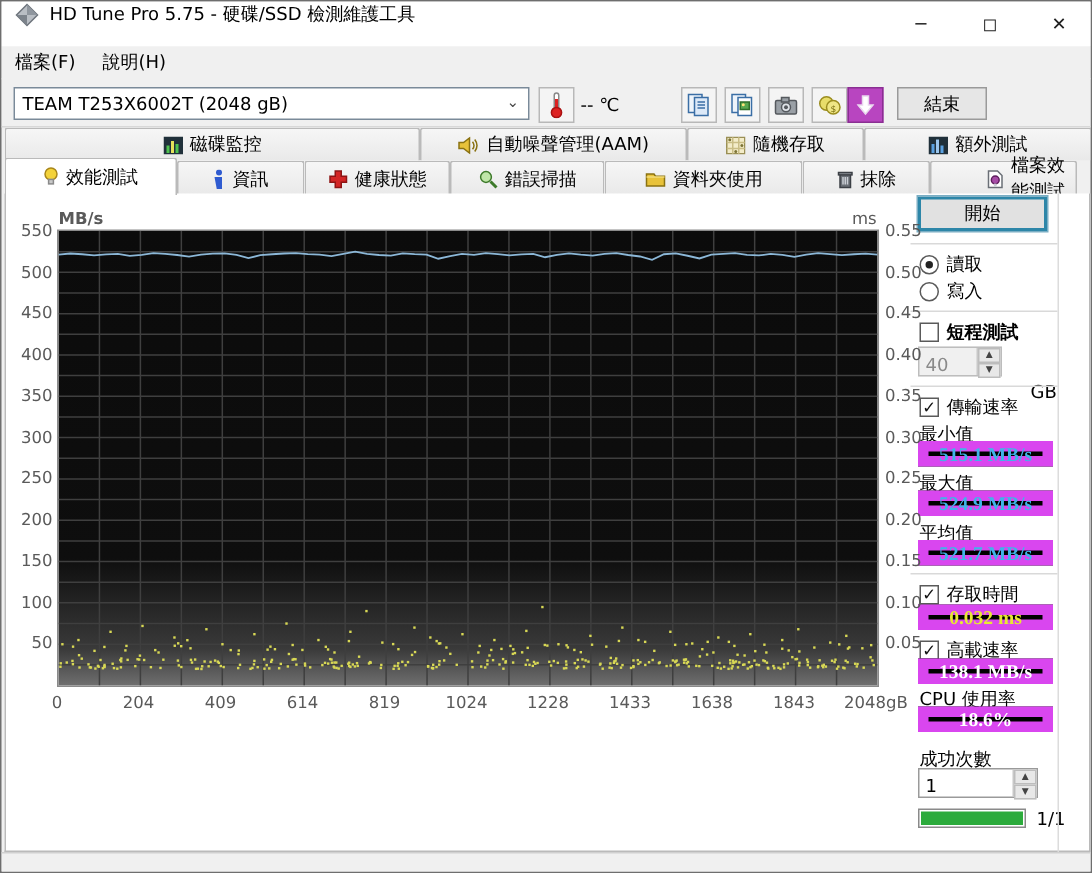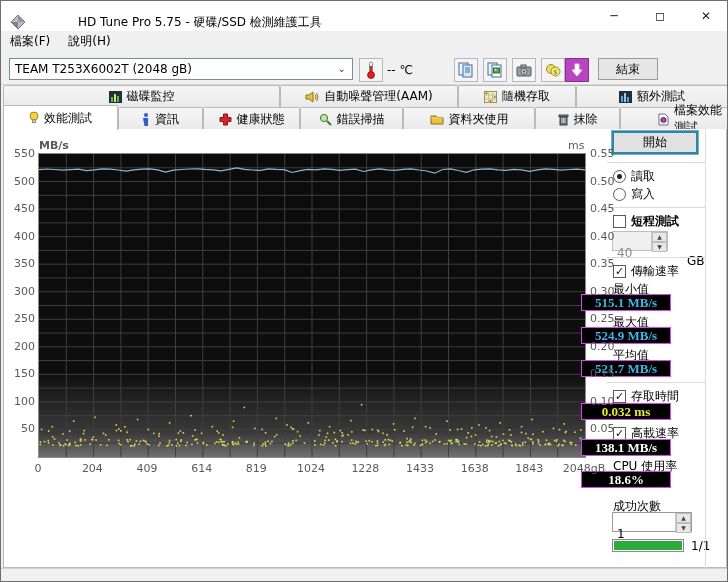--- a/index.html
+++ b/index.html
@@ -1,20 +1,20 @@
 <!DOCTYPE html>
 <html><head>
 <meta charset="utf-8">
 <style>
   * { margin:0; padding:0; box-sizing:border-box; font-family:"DejaVu Sans","Liberation Sans",sans-serif; }
   html,body { background:#cfd8e0; }
   .window { position:relative; width:728px; height:582px; background:#f0f0f0; border:1px solid #6e6e6e; overflow:hidden; }
 
   
-  .titlebar { position:absolute; left:0; top:0; width:728px; height:30px; background:#ffffff; display:flex; align-items:flex-end;gap:45px; }
+  .titlebar { position:absolute; left:0; top:0; width:728px; height:30px; background:#ffffff; display:flex; align-items:flex-start; }
   .titlebar .title { font-size:12px; color:#000; margin-left:6px; }
   .appicon { margin-left:8px; width:18px; height:18px; }
   .winbtns { position:absolute; right:0; top:0; height:30px; display:flex; }
   .winbtn { width:46px; height:30px; display:flex; align-items:center; justify-content:center; font-size:12px; color:#222; cursor:default; }
 
   
   .menubar { position:absolute; left:0; top:30px; width:728px; height:22px; background:#f0f0f0; display:flex; align-items:center; border-bottom:1px solid #f0f0f0; }
   .menuitem { font-size:12px; color:#000; padding:3px 9px; }
 
   
@@ -44,25 +44,25 @@
   .ltick { width:28px; text-align:right; }
   .xtick { text-align:center; }
 
   
   .startbtn { position:absolute; left:611px; top:130px; width:86px; height:23px; background:#e1e1e1; border:2px solid #2d86a8; outline:1px solid #7aaec4; font-size:12px; display:flex; align-items:center; justify-content:center; color:#000; }
   .psep { position:absolute; left:606px; width:98px; height:1px; background:#d9d9d9; }
   .ctrl-row { position:absolute; left:612px; display:flex; align-items:center; gap:5px; font-size:12px; color:#000; }
   .radio { width:13px; height:13px; border:1px solid #5a5a5a; border-radius:50%; background:#fff; position:relative; flex:0 0 auto; }
   .radio.sel::after { content:""; position:absolute; left:3px; top:3px; width:5px; height:5px; border-radius:50%; background:#222; }
   .chk { width:13px; height:13px; border:1px solid #5a5a5a; background:#fff; font-size:11px; line-height:11px; text-align:center; color:#111; flex:0 0 auto; }
-  .valbox { position:absolute; left:580px; width:90px; height:17px; background:#000; border:1px solid #d946ef; font-family:"Liberation Serif","DejaVu Serif",serif; font-weight:bold; font-size:13px; display:flex; align-items:center; justify-content:center; }
+  .valbox { position:absolute; left:611px; width:90px; height:17px; background:#000; border:7px solid #d946ef; font-family:"Liberation Serif","DejaVu Serif",serif; font-weight:bold; font-size:13px; display:flex; align-items:center; justify-content:center; }
   .vlabel { position:absolute; left:612px; font-size:12px; color:#000; }
   .cyan { color:#3fb4e8; } .yellow { color:#e8e833; } .white { color:#ffffff; }
   .spin { position:absolute; background:#fff; border:1px solid #9a9a9a; font-size:12px; display:flex; }
-  .spin .val { flex:1; padding:14px 4px; }
+  .spin .val { flex:1; padding:4px 4px; }
   .spin .arrows { width:16px; display:flex; flex-direction:column; border-left:1px solid #c8c8c8; }
   .spin .arrows div { flex:1; font-size:6px; line-height:8px; text-align:center; color:#444; background:#e8e8e8; border:1px solid #bdbdbd; }
   .spin.disabled { background:#f0f0f0; color:#8a8a8a; border-color:#bdbdbd; }
   .gbl { position:absolute; font-size:12px; color:#000; }
   .progress { position:absolute; left:611px; top:538px; width:72px; height:13px; border:1px solid #8a8a8a; background:#fff; padding:1px; }
   .progress .fill { width:100%; height:100%; background:#2cab3c; }
   .vline { position:absolute; left:704px; top:128px; width:1px; height:439px; background:#dcdcdc; }
 </style>
 </head>
 <body>
@@ -215,21 +215,21 @@
       <span>資料夾使用</span>
     </div>
     <div class="tab" style="width:85px;">
       <svg width="11" height="13" viewBox="0 0 11 13">
         <rect x="2" y="3" width="7" height="9" fill="#6a6f76" stroke="#3c4046"></rect>
         <rect x="1" y="2" width="9" height="1.6" fill="#8b9097" stroke="#3c4046"></rect>
         <path d="M4 5v5M5.5 5v5M7 5v5" stroke="#caced4"></path>
       </svg>
       <span>抹除</span>
     </div>
-    <div class="tab" style="width:108px;padding-left:37px;">
+    <div class="tab" style="width:98px;padding-left:37px;">
       <svg width="11" height="13" viewBox="0 0 11 13">
         <path d="M1 1h6l3 3v8H1z" fill="#fff" stroke="#6a6f76"></path>
         <circle cx="5.5" cy="7" r="2.6" fill="#a64ca6" stroke="#5e1f5e"></circle>
         <rect x="4.6" y="9.4" width="1.8" height="2" fill="#caced4"></rect>
       </svg>
       <span>檔案效能測試</span>
     </div>
   </div>
 
   <div class="content"></div>

